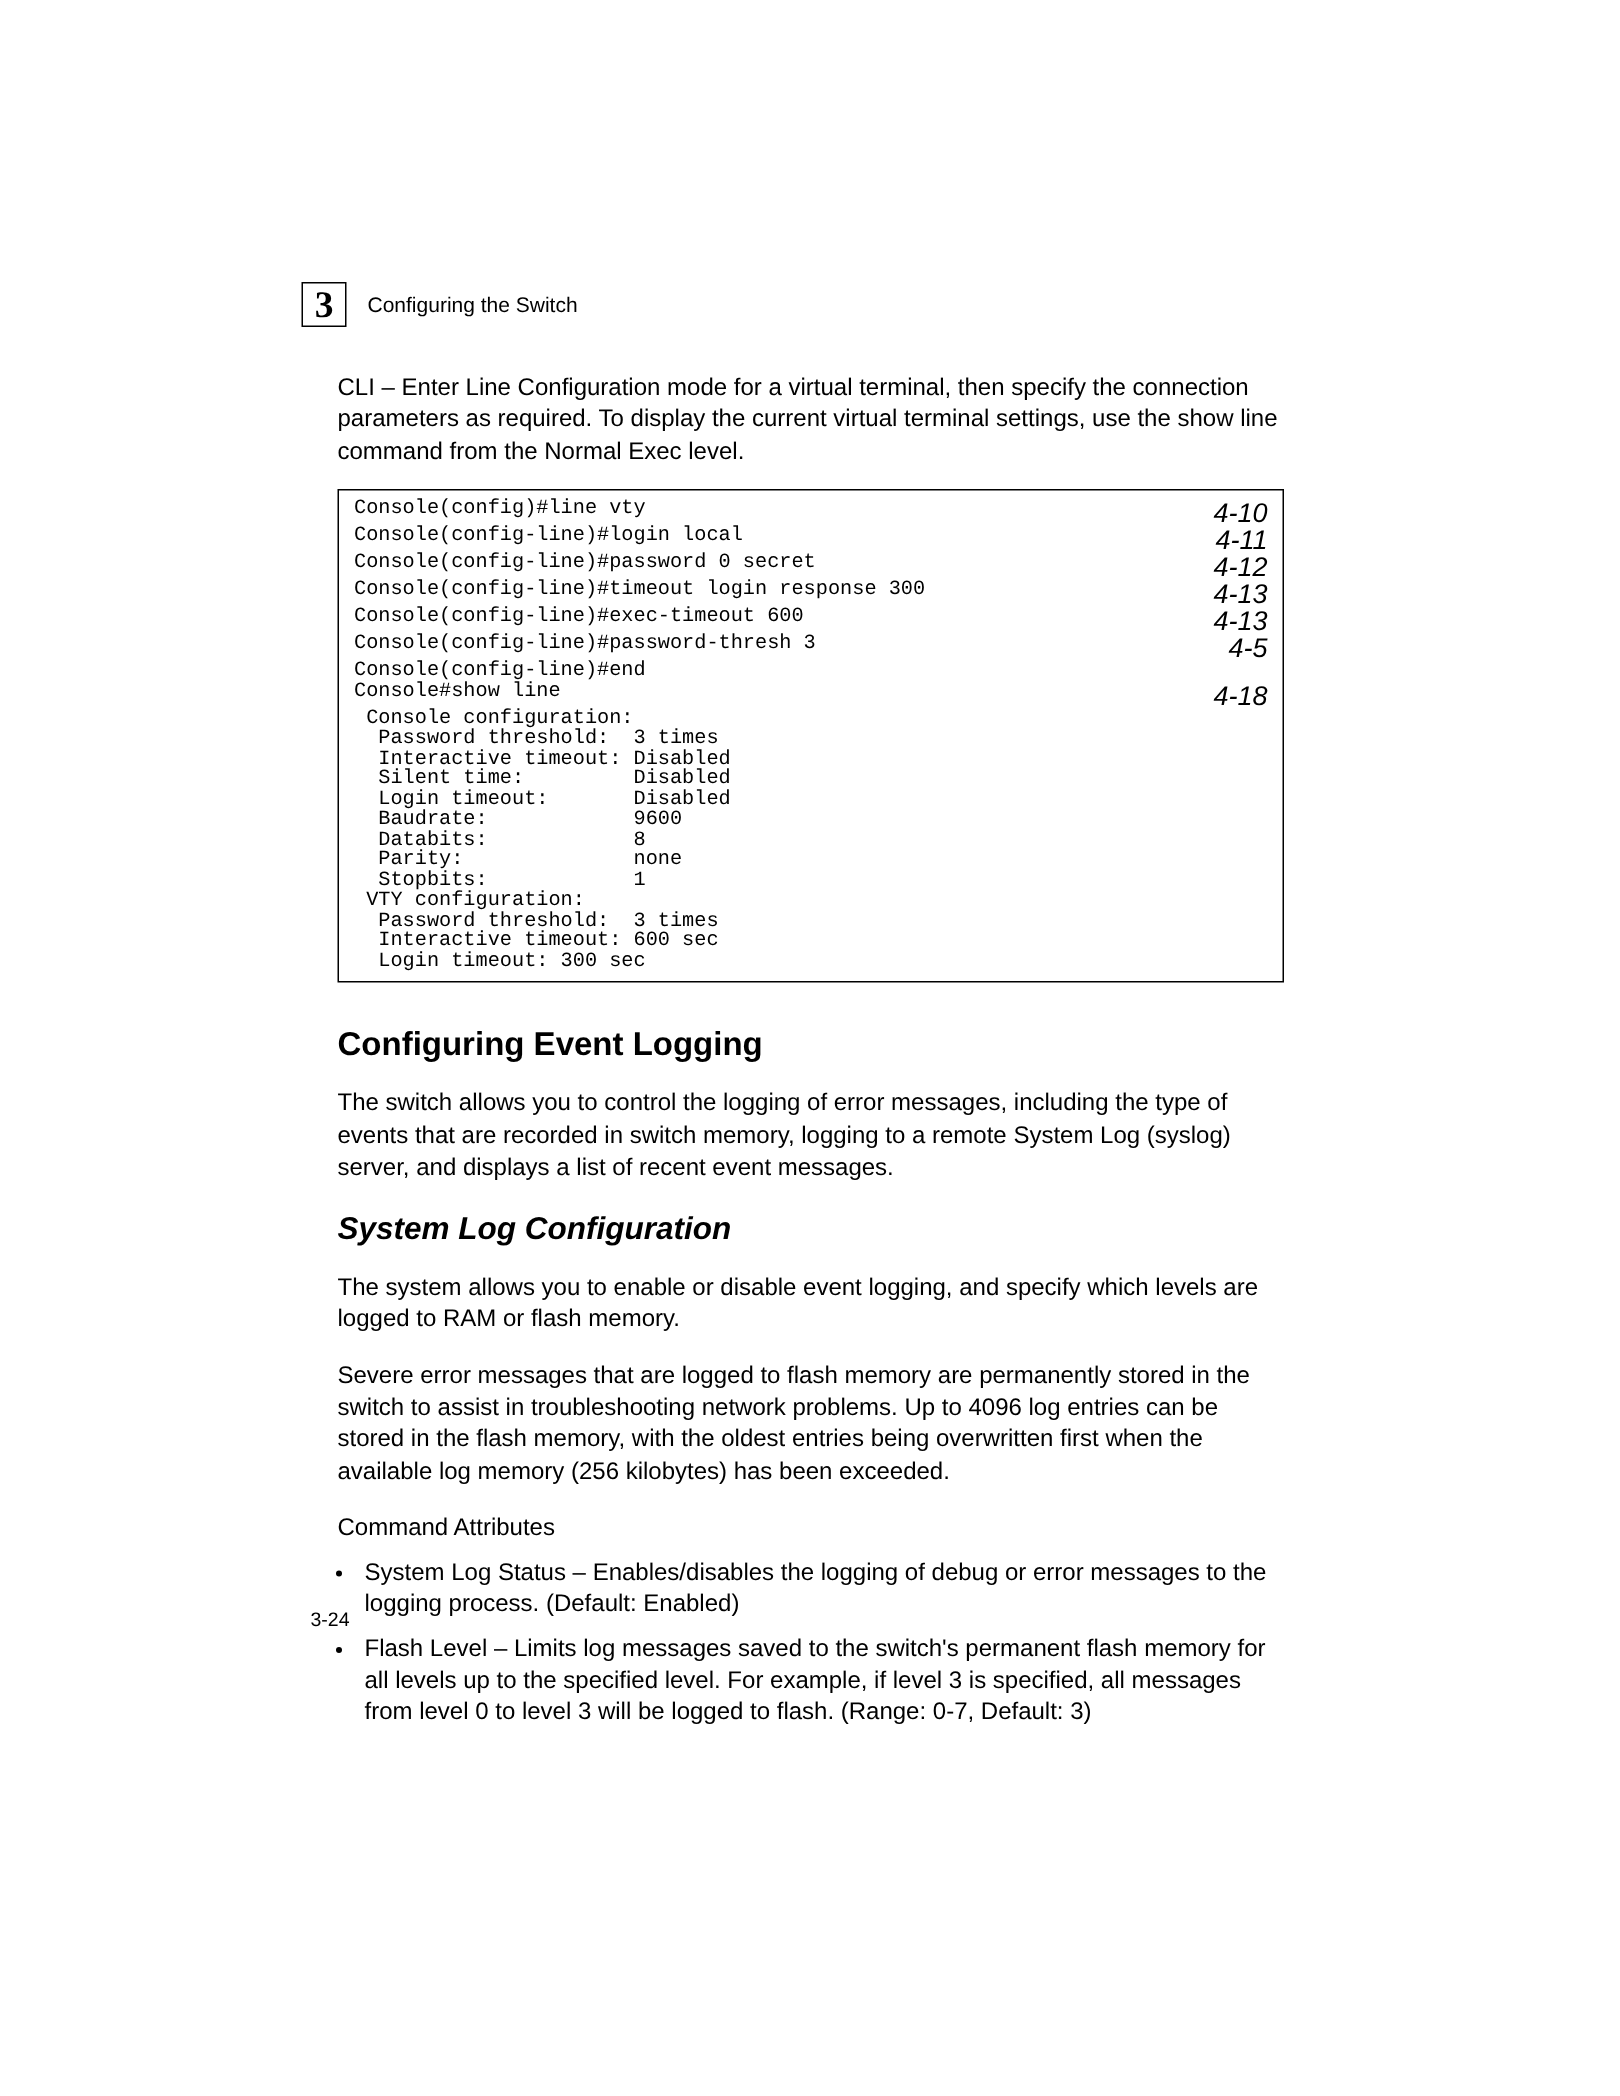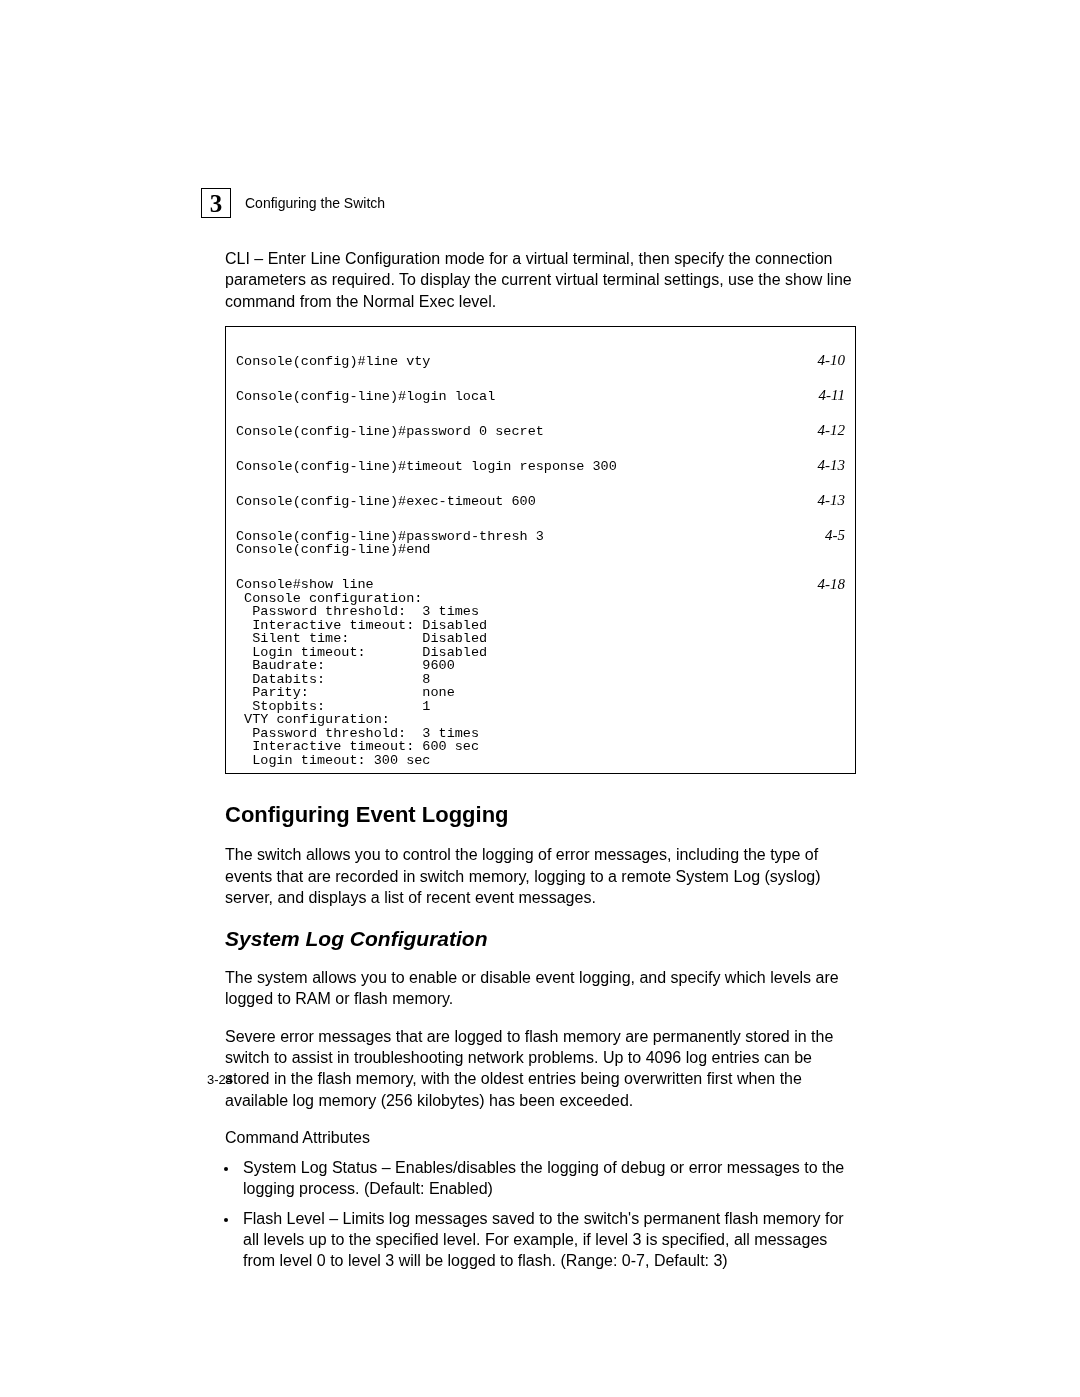--- a/index.html
+++ b/index.html
@@ -51,29 +51,27 @@
     padding: 6px 10px 6px 10px;
     margin: 6px 0 28px 0;
   }
   .code-line {
     display: flex;
     justify-content: space-between;
     font-family: "Courier New", monospace;
     font-size: 13.5px;
     line-height: 1.0;
     white-space: pre;
-    align-items: flex-end;
   }
   .code-left { flex: 1; }
   .code-ref {
-    font-family: Liberation Serif, serif;
+    font-family: Liberation Sans, sans-serif;
     font-style: italic;
-    font-size: 15px;
+    font-size: 18px;
     padding-left: 24px;
-    margin-top: 20px;
   }
   .h2 {
     font-family: Arial, Helvetica, sans-serif;
     font-weight: bold;
     font-size: 22px;
     margin: 0 0 14px 0;
   }
   .h3 {
     font-family: Arial, Helvetica, sans-serif;
     font-weight: bold;

